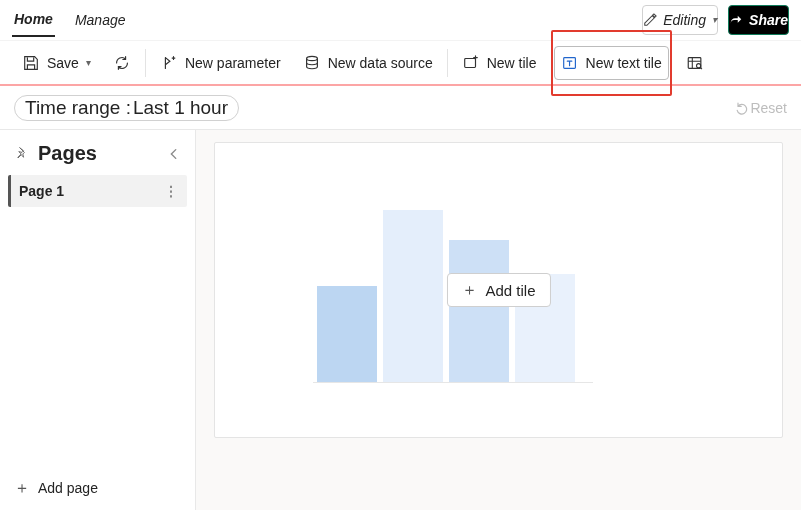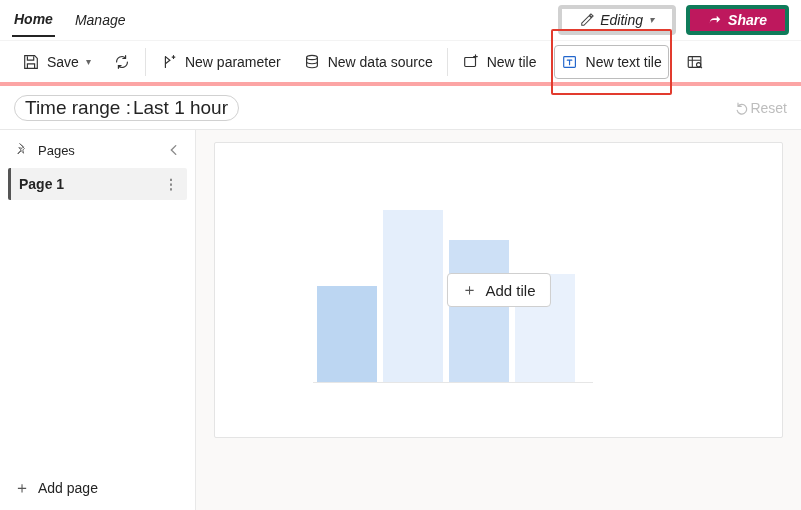--- a/index.html
+++ b/index.html
@@ -9,33 +9,33 @@
   .toprow {
     display: flex; align-items: center; height: 40px;
     padding: 0 12px; border-bottom: 1px solid #fff; font-style: italic;
   }
   .tabs { display: flex; gap: 18px; align-items: center; height: 100%; }
   .tab { padding: 8px 2px; cursor: pointer; color: #242424; }
   .tab.active { font-weight: 600; border-bottom: 2px solid #242424; }
   .topright { margin-left: auto; display: flex; gap: 10px; align-items: center; }
   .btn {
     display: inline-flex; align-items: center; gap: 6px;
-    height: 30px; padding: 0 18px; border-radius: 4px;
-    border: 4px solid #eab308; background: #fff; cursor: pointer;
+    height: 30px; padding: 0 0; border-radius: 4px;
+    border: 1px solid #eab308; background: #fff; cursor: pointer;
     font-size: 14px; color: #242424;
   }
   .btn.noborder { border-color: #d1d1d1; }
-  .btn.green { background: #be185d; color: #fff; border-color: #0f7b5a; font-weight: 600; }
+  .btn.green { background: #000000; color: #fff; border-color: #0f7b5a; font-weight: 600; }
   .chev { font-size: 10px; color: #666; }
 
   
   .toolbar {
     display: flex; align-items: center; gap: 6px;
     height: 46px; padding: 0 14px; border-top: 1px solid #f3f3f3;
-    border-bottom: 4px solid #fca5a5;
+    border-bottom: 2px solid #fca5a5;
   }
   .tbtn {
     display: inline-flex; align-items: center; gap: 7px;
     height: 34px; padding: 0 8px; border-radius: 4px; cursor: pointer;
     color: #242424; background: transparent;
   }
   .tdiv { width: 1px; height: 28px; background: #e3e3e3; }
   .save-combo { display: inline-flex; align-items: center; gap: 2px; }
   .highlight-red { border: 2.5px solid #e23b2e; border-radius: 2px; padding: 14px 1px; }
   .sel { border: 1px solid #bcbcbc; border-radius: 4px; padding: 4px 6px; }
@@ -52,21 +52,21 @@
   }
   .reset { margin-left: auto; display: inline-flex; align-items: center; gap: 0; color: #bdbdbd; cursor: pointer; }
 
   
   .main { display: flex; height: calc(510px - 40px - 46px - 44px); }
   .sidebar {
     width: 196px; border-right: 1px solid #e8e8e8;
     display: flex; flex-direction: column; padding: 8px 8px 6px 8px;
   }
   .pageshdr { display: flex; align-items: center; gap: 8px; padding: 4px 6px 10px 6px; }
-  .pageshdr .lbl { font-weight: 400; font-size: 13px; text-align: right; }
+  .pageshdr .lbl { font-weight: 700; font-size: 20px; text-align: right; }
   .collapse { margin-left: auto; color: #8a8a8a; cursor: pointer; }
   .pageitem {
     display: flex; align-items: center; height: 32px; padding: 0 8px;
     background: #f2f2f2; border-left: 3px solid #555; border-radius: 2px;
     font-weight: 600; cursor: pointer; gap: 40px;
   }
   .pagemore { margin-left: auto; color: #8a8a8a; letter-spacing: 1px; }
   .addpage {
     margin-top: auto; display: flex; align-items: center; gap: 8px;
     padding: 8px 6px; cursor: pointer; color: #242424;

